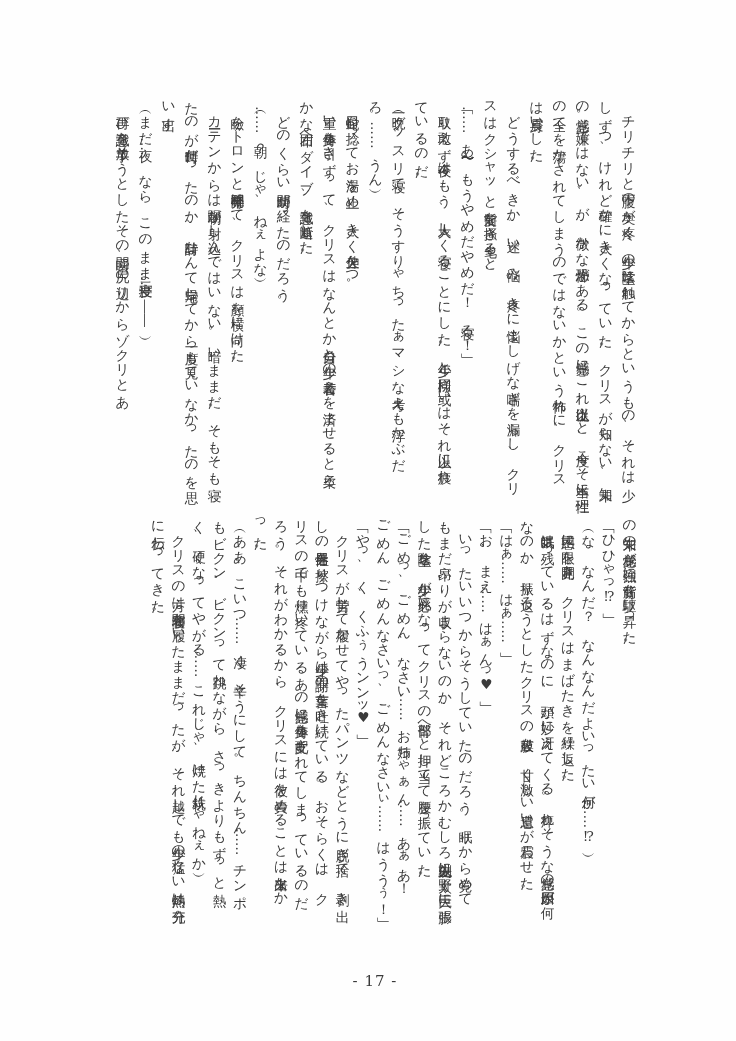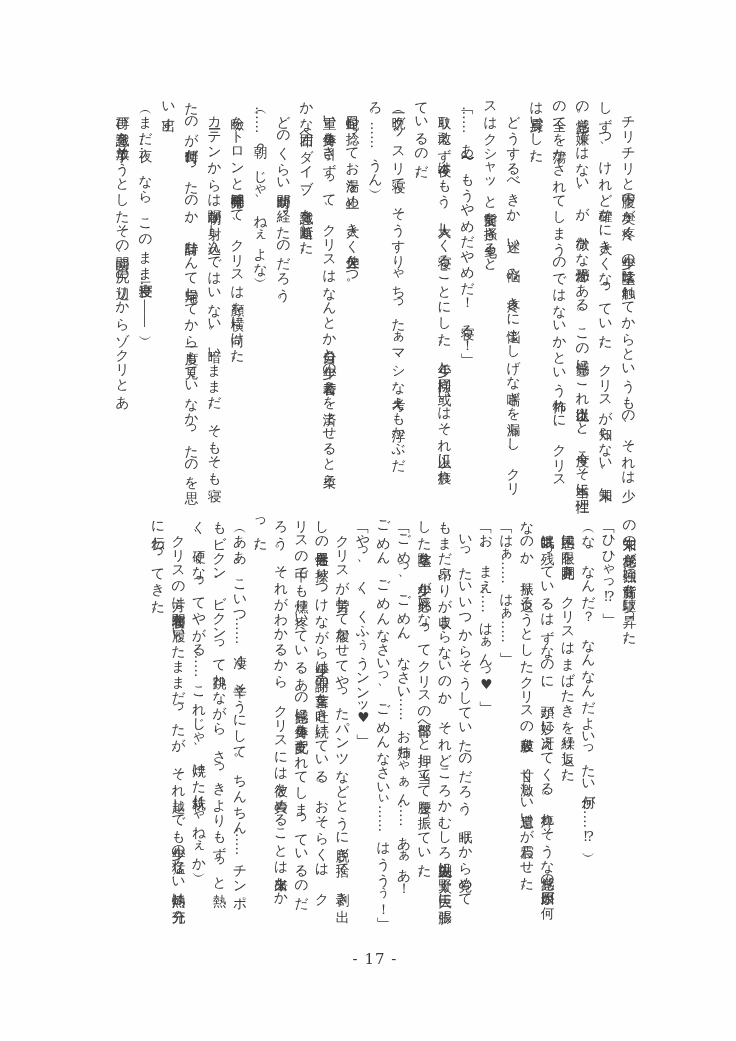--- a/index.html
+++ b/index.html
@@ -38,21 +38,21 @@
   .tblock p {
     margin: 0;
     padding: 0;
     text-indent: 0;
   }
   .tblock p.indent {
     text-indent: 1em;
   }
   .folio {
     position: absolute;
-    top: 950px;
+    top: 972px;
     left: 110px;
     right: 96px;
     text-align: center;
     font-size: 15px;
     letter-spacing: 1px;
   }
 </style>
 </head>
 <body>
 

